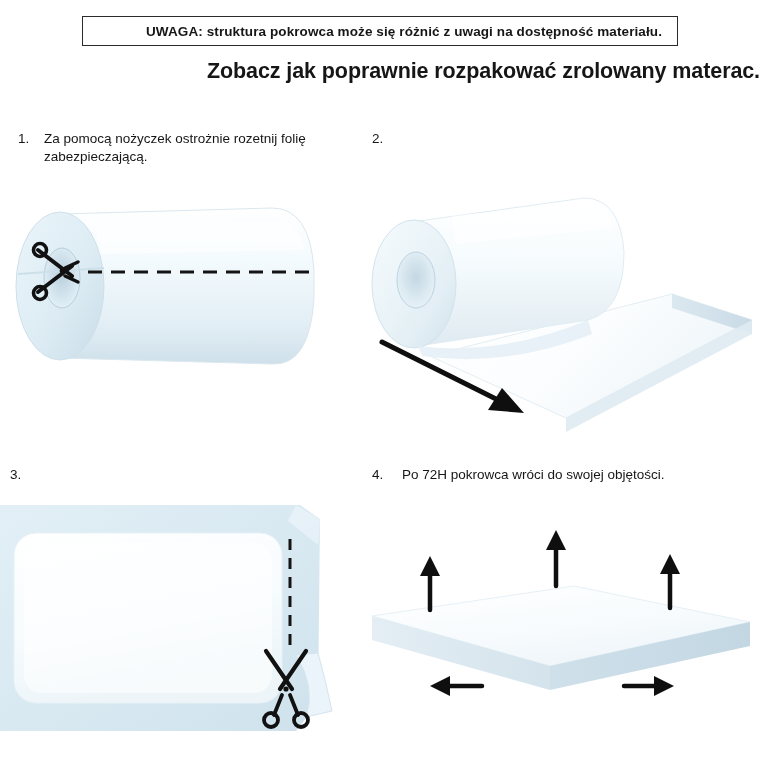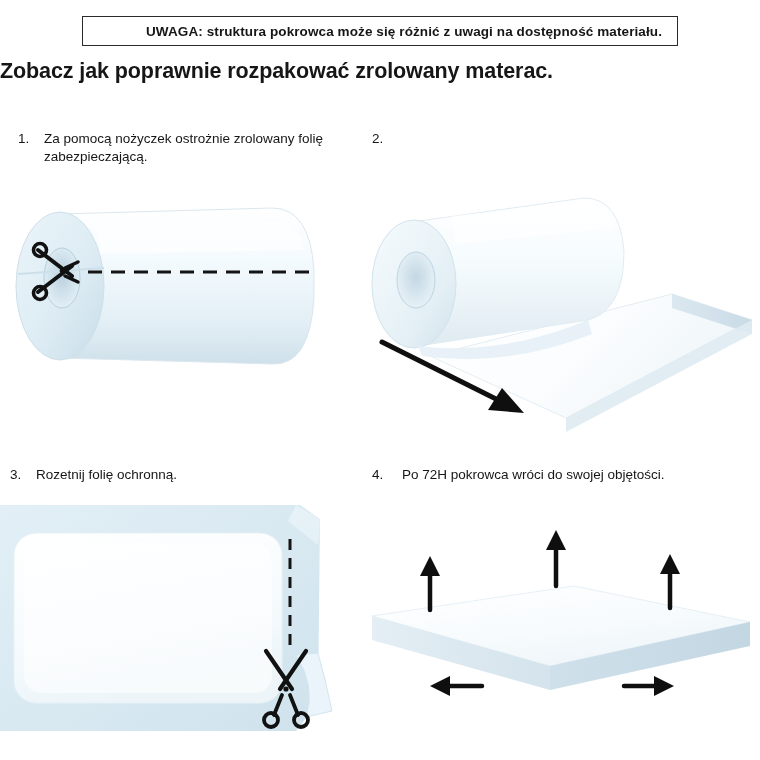--- a/index.html
+++ b/index.html
@@ -37,21 +37,21 @@
     letter-spacing: 0.1px;
     white-space: nowrap;
   }
 
   
   .heading {
     position: absolute;
     left: 0;
     top: 59px;
     width: 760px;
-    text-align: left;
+    text-align: right;
     font-size: 21.5px;
     font-weight: bold;
     letter-spacing: -0.1px;
   }
 
   
   .step-caption {
     position: absolute;
     display: flex;
     align-items: flex-start;
@@ -88,30 +88,29 @@
 <body>
 
 <div class="notice">
   <span class="notice-text">UWAGA: struktura pokrowca może się różnić z uwagi na dostępność materiału.</span>
 </div>
 
 <div class="heading">Zobacz jak poprawnie rozpakować zrolowany materac.</div>
 
 <div class="step-caption" id="cap1">
   <span class="step-num">1.</span>
-  <span class="step-text">Za pomocą nożyczek ostrożnie zrolowany folię zabezpieczającą.</span>
+  <span class="step-text">Za pomocą nożyczek ostrożnie rozetnij folię zabezpieczającą.</span>
 </div>
 
 <div class="step-caption" id="cap2">
   <span class="step-num">2.</span>
 </div>
 
 <div class="step-caption" id="cap3">
   <span class="step-num">3.</span>
-  <span class="step-text">Rozetnij folię ochronną.</span>
 </div>
 
 <div class="step-caption" id="cap4">
   <span class="step-num">4.</span>
   <span class="step-text">Po 72H pokrowca wróci do swojej objętości.</span>
 </div>
 
 <div class="panel" id="panel1">
   <svg width="340" height="250" viewBox="0 0 340 250" xmlns="http://www.w3.org/2000/svg">
     <defs>

